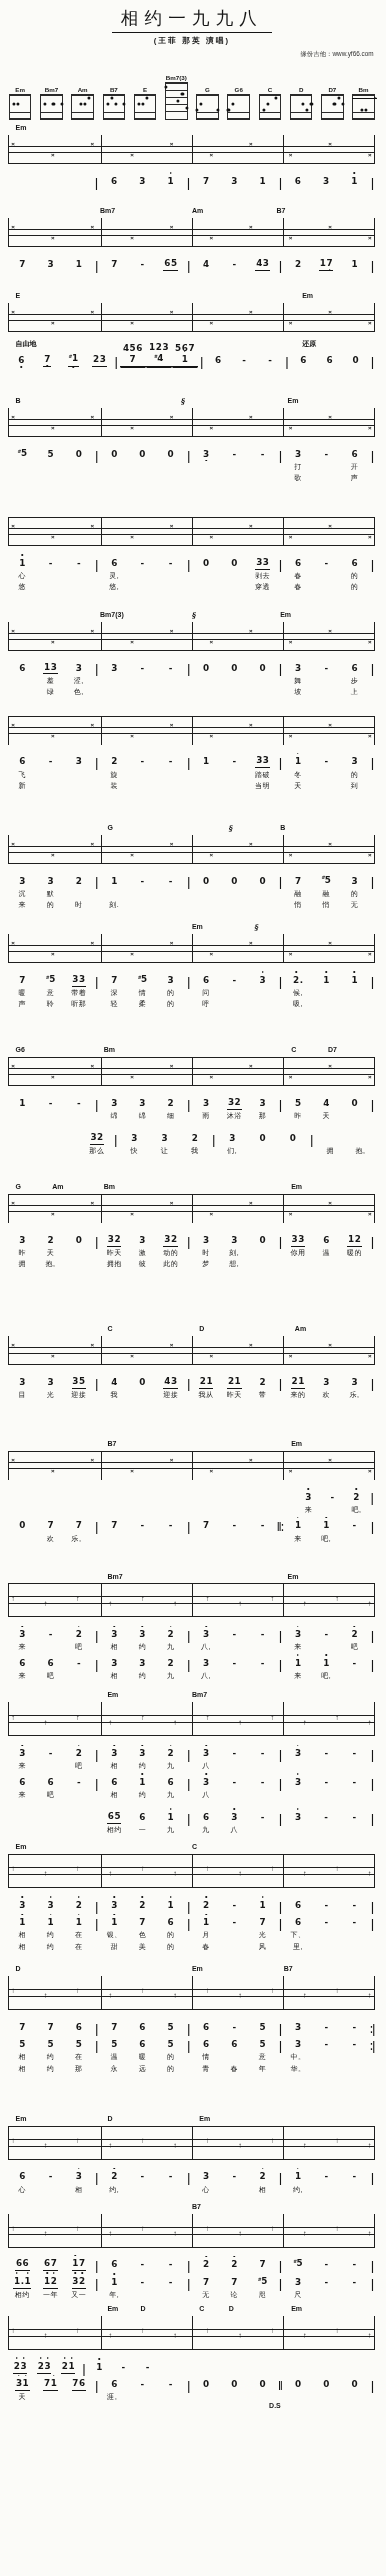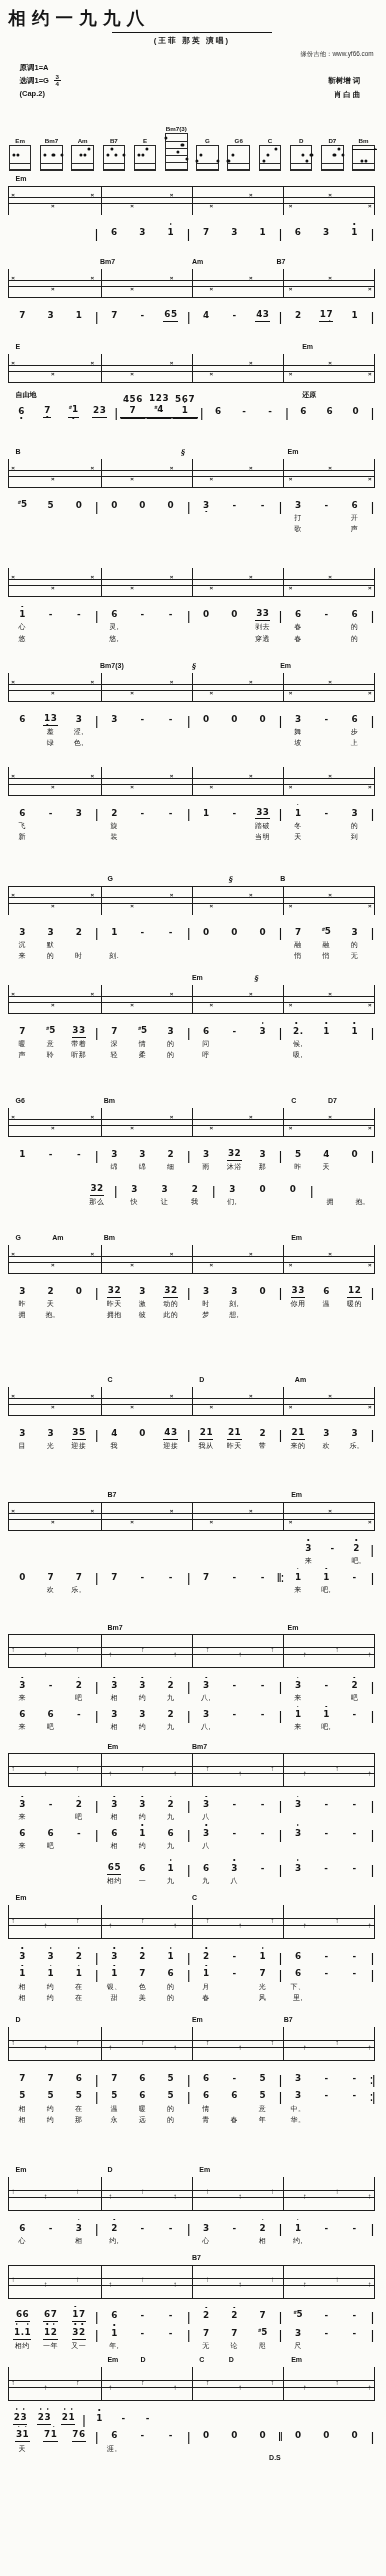--- a/index.html
+++ b/index.html
@@ -1,19 +1,19 @@
 <!DOCTYPE html>
 <html style="font-size:8.2px"><head>
 <meta charset="utf-8">
 <style>
   html,body{margin:0;padding:0;background:#e8e8e6;}
   body{font-family:"Liberation Sans","DejaVu Sans",sans-serif;color:#161616;}
   .page{width:386px;height:2612px;margin:0 auto;background:#fbfbf8;overflow:hidden;box-sizing:border-box;padding:5.2px 10.3px 0 8.2px;}
   
-  .title{font-family:"Liberation Serif","DejaVu Serif",serif;font-weight:700;font-size:17.5px;letter-spacing:6.2px;margin-top:1px;}
+  .title{text-align:center;font-family:"Liberation Serif","DejaVu Serif",serif;font-weight:400;font-size:17.5px;letter-spacing:6.2px;margin-top:1px;}
   .title-rule{width:160px;border-top:1.3px solid #151515;margin:1.5px auto 3.1px auto;}
   .subtitle{text-align:center;font-weight:bold;font-size:7.7px;letter-spacing:2.1px;}
   .site{position:relative;text-align:right;font-size:6.4px;color:#333;margin-top:4.1px;padding-right:2.1px;}
   .meta{position:relative;height:49px;margin-top:2.1px;}
   .meta-left{position:absolute;left:11.3px;top:0;font-size:7.5px;font-weight:bold;line-height:13px;}
   .keyline{display:flex;align-items:center;gap:5.2px;}
   .frac{display:inline-flex;flex-direction:column;align-items:center;font-size:6.2px;line-height:5.7px;font-weight:bold;}
   .frac .fr-top{border-bottom:0.5px solid #161616;padding:0 1.5px;}
   .meta-right{position:absolute;right:15.5px;top:13.4px;text-align:right;font-size:7.5px;font-weight:bold;line-height:14px;font-family:"Liberation Serif","DejaVu Serif",serif;}
   
@@ -60,37 +60,20 @@
   .postrow span{position:absolute;}
 </style>
 </head>
 <body>
 
 <div class="page">
   <div class="title">相约一九九八</div>
   <div class="title-rule"></div>
   <div class="subtitle">(王菲  那英  演唱)</div>
   <div class="site">缘份吉他：www.yf66.com</div>
-  <div class="meta">
-    <div class="meta-left">
-      <div>原调1=A</div>
-      <div class="keyline">
-        <span>选调1=G</span>
-        <span class="frac">
-          <span class="fr-top">3</span>
-          <span>4</span>
-        </span>
-      </div>
-      <div>(Cap.2)</div>
-    </div>
-    <div class="meta-right">
-      <div>靳树增 词</div>
-      <div>肖 白 曲</div>
-    </div>
-  </div>
   <div class="chord-row">
       <div class="cd">
         <div class="cd-name">Em</div>
         <div class="cd-grid">
           <span class="cd-dot" style="left: 20%; top: 37.5%;"></span>
           <span class="cd-dot" style="left: 40%; top: 37.5%;"></span>
         </div>
       </div>
       <div class="cd">
         <div class="cd-name">Bm7</div>

